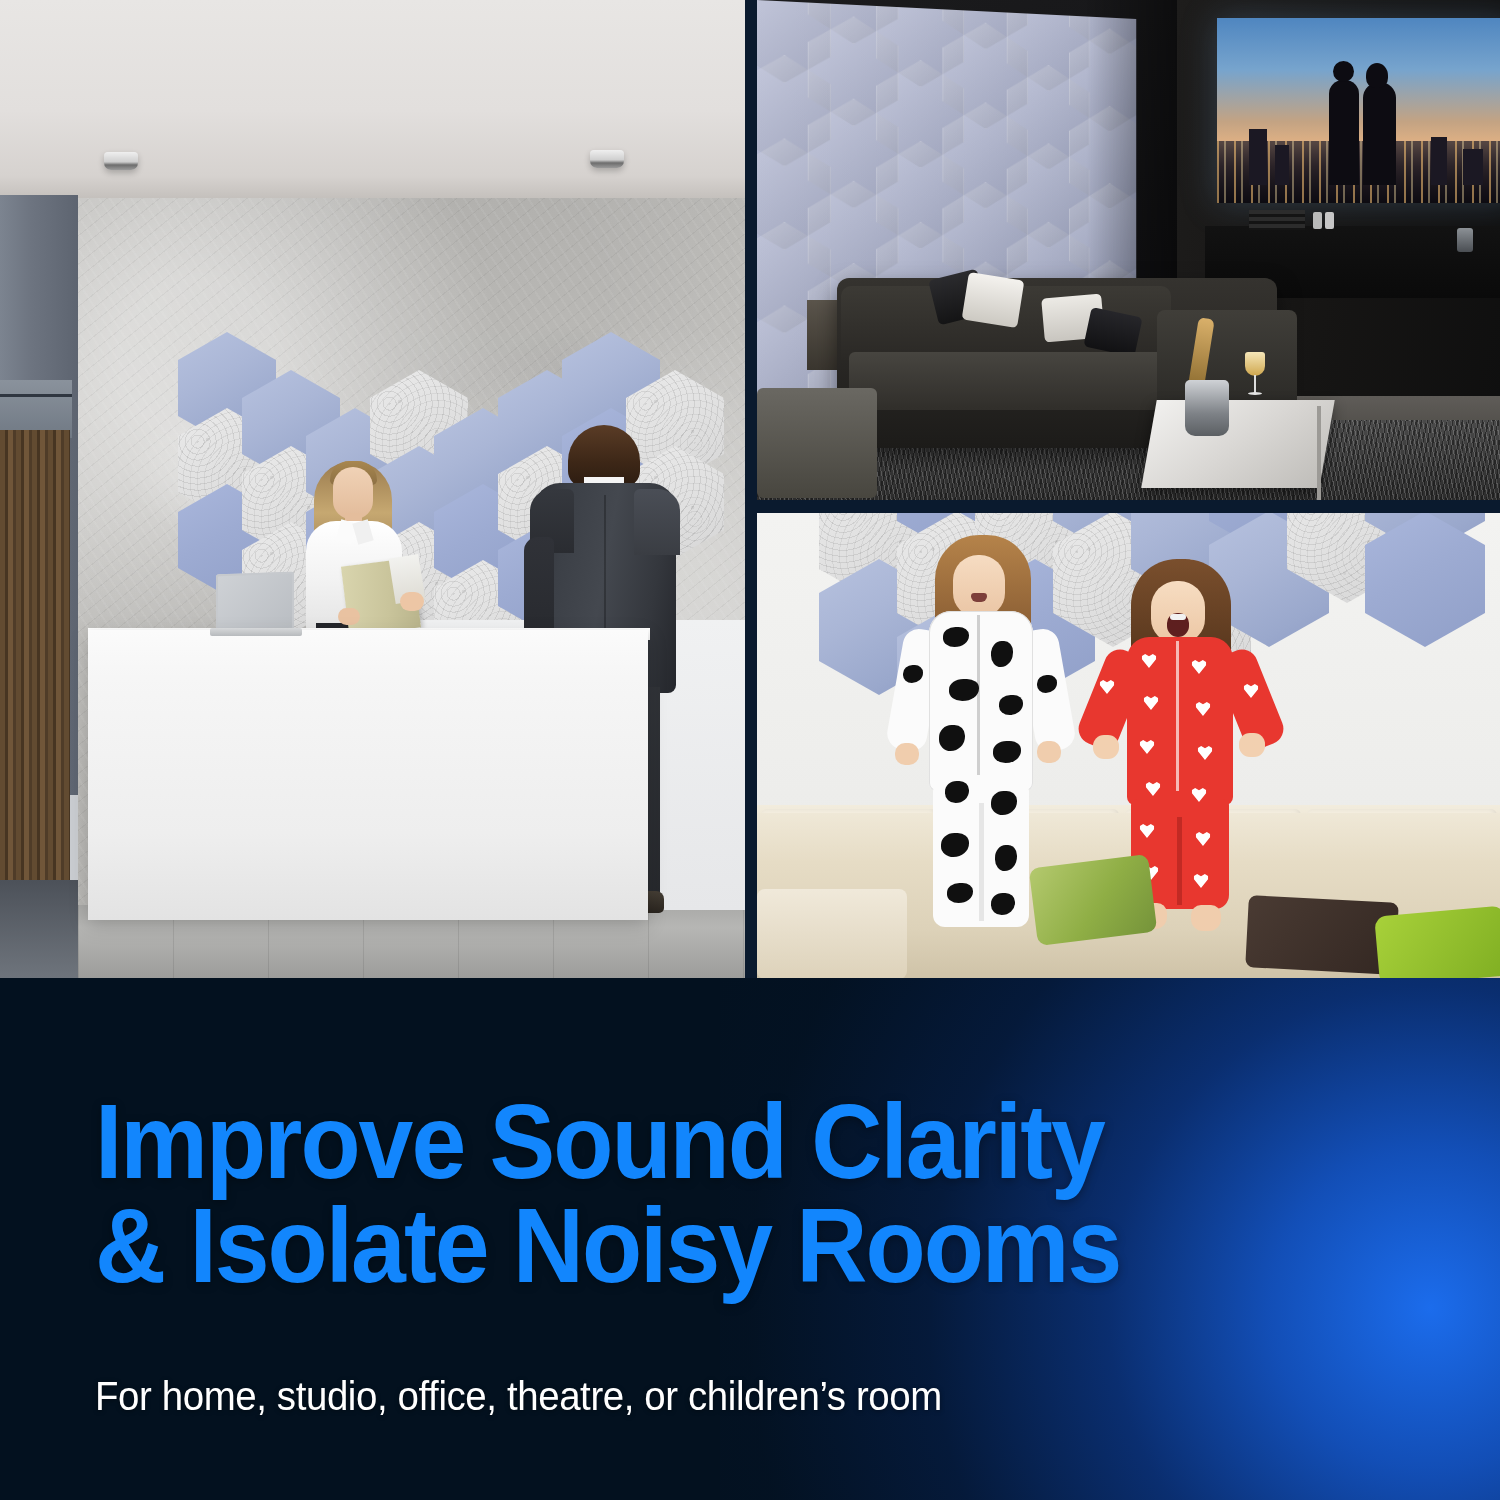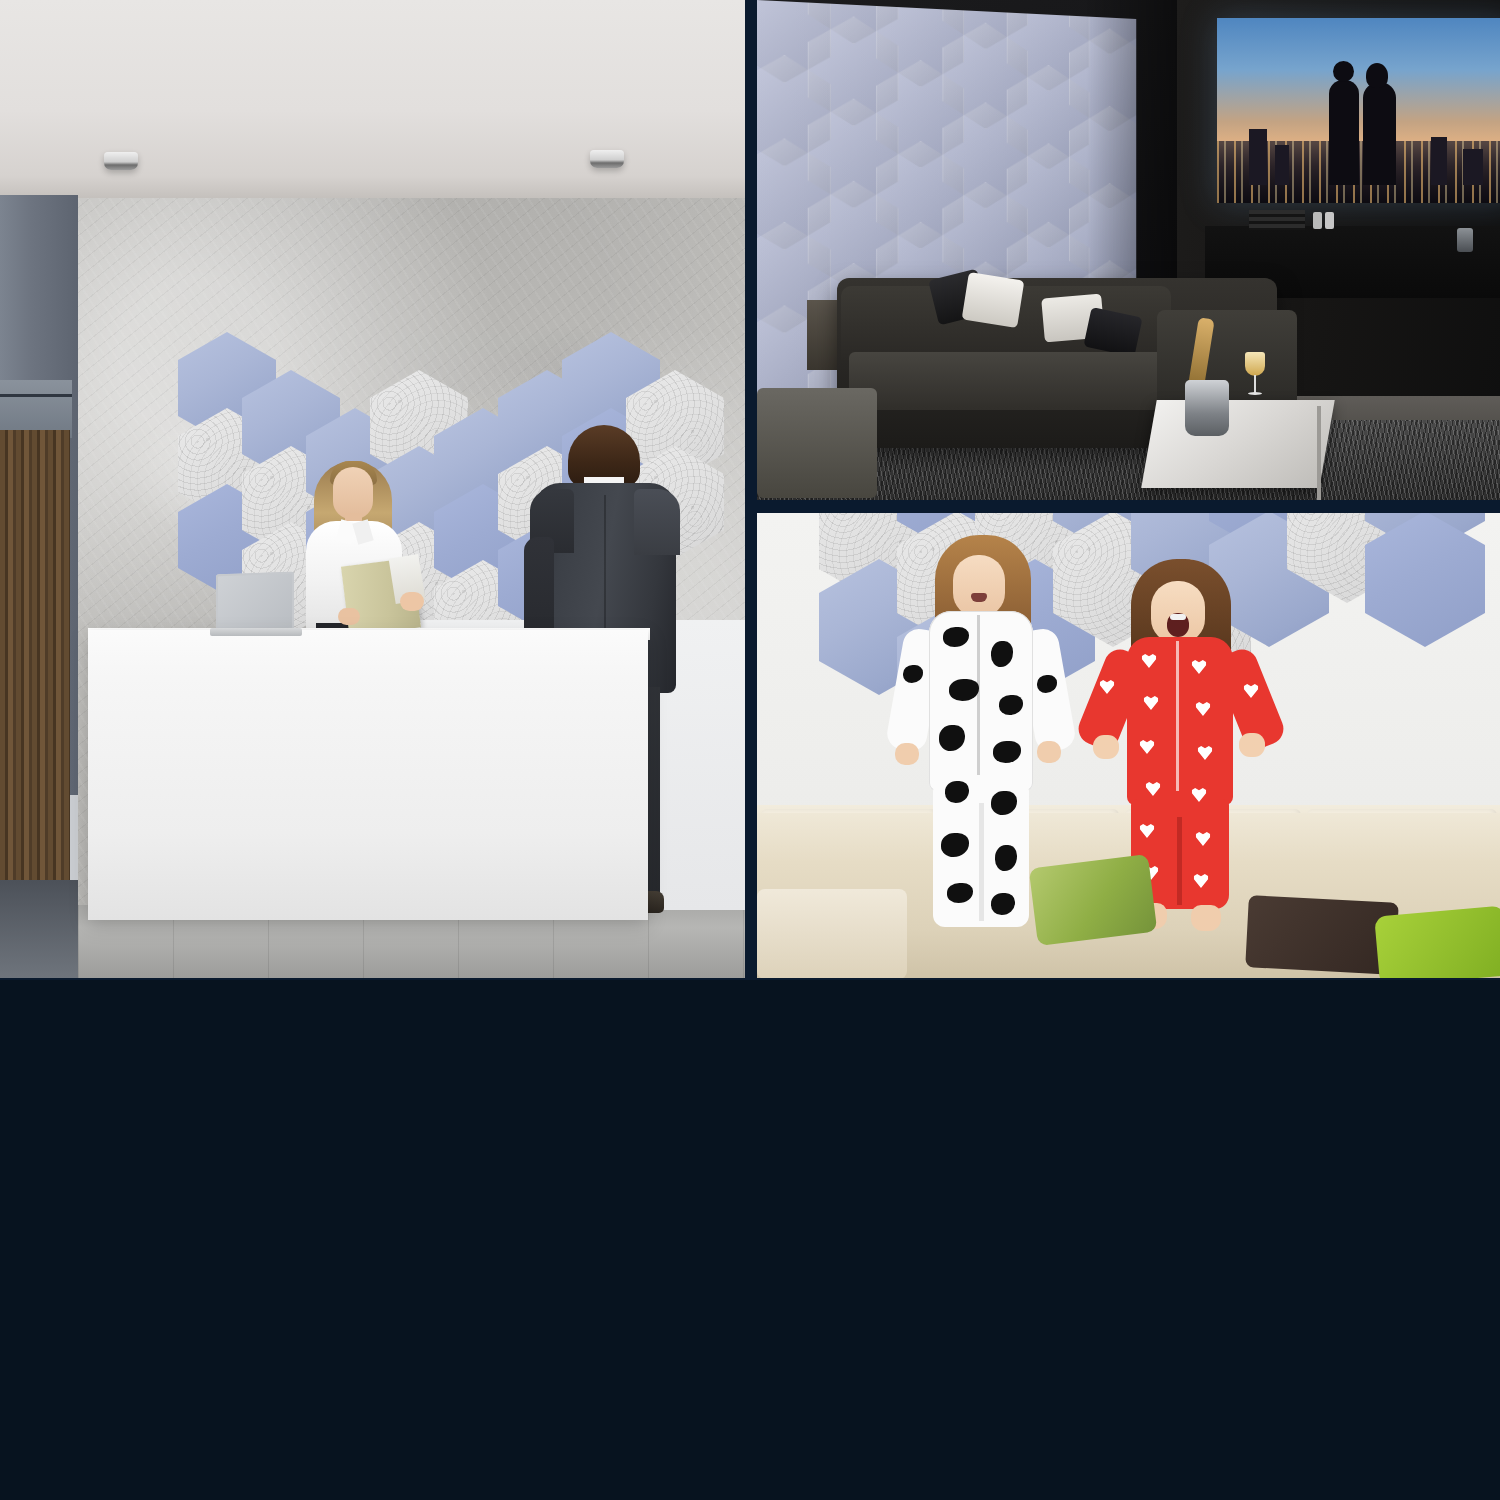--- a/index.html
+++ b/index.html
@@ -654,14 +654,24 @@
         <div class="heart" style="left:12px;top:120px;"></div>
         <div class="heart" style="left:156px;top:124px;"></div>
       </div>
 
       <div class="layer kd-pillow-green"></div>
       <div class="layer kd-pillow-brown"></div>
       <div class="layer kd-pillow-lime"></div>
     </div>
   </div>
 
+  <div class="banner">
+    <div class="banner-glow"></div>
+    <div class="banner-inner">
+      <div class="headline">
+        <span class="hl-line">Improve Sound Clarity</span>
+        <span class="hl-line">&amp; Isolate Noisy Rooms</span>
+      </div>
+      <div class="subtitle">For home, studio, office, theatre, or children’s room</div>
+    </div>
+  </div>
 
 </div>
 
 </body></html>

